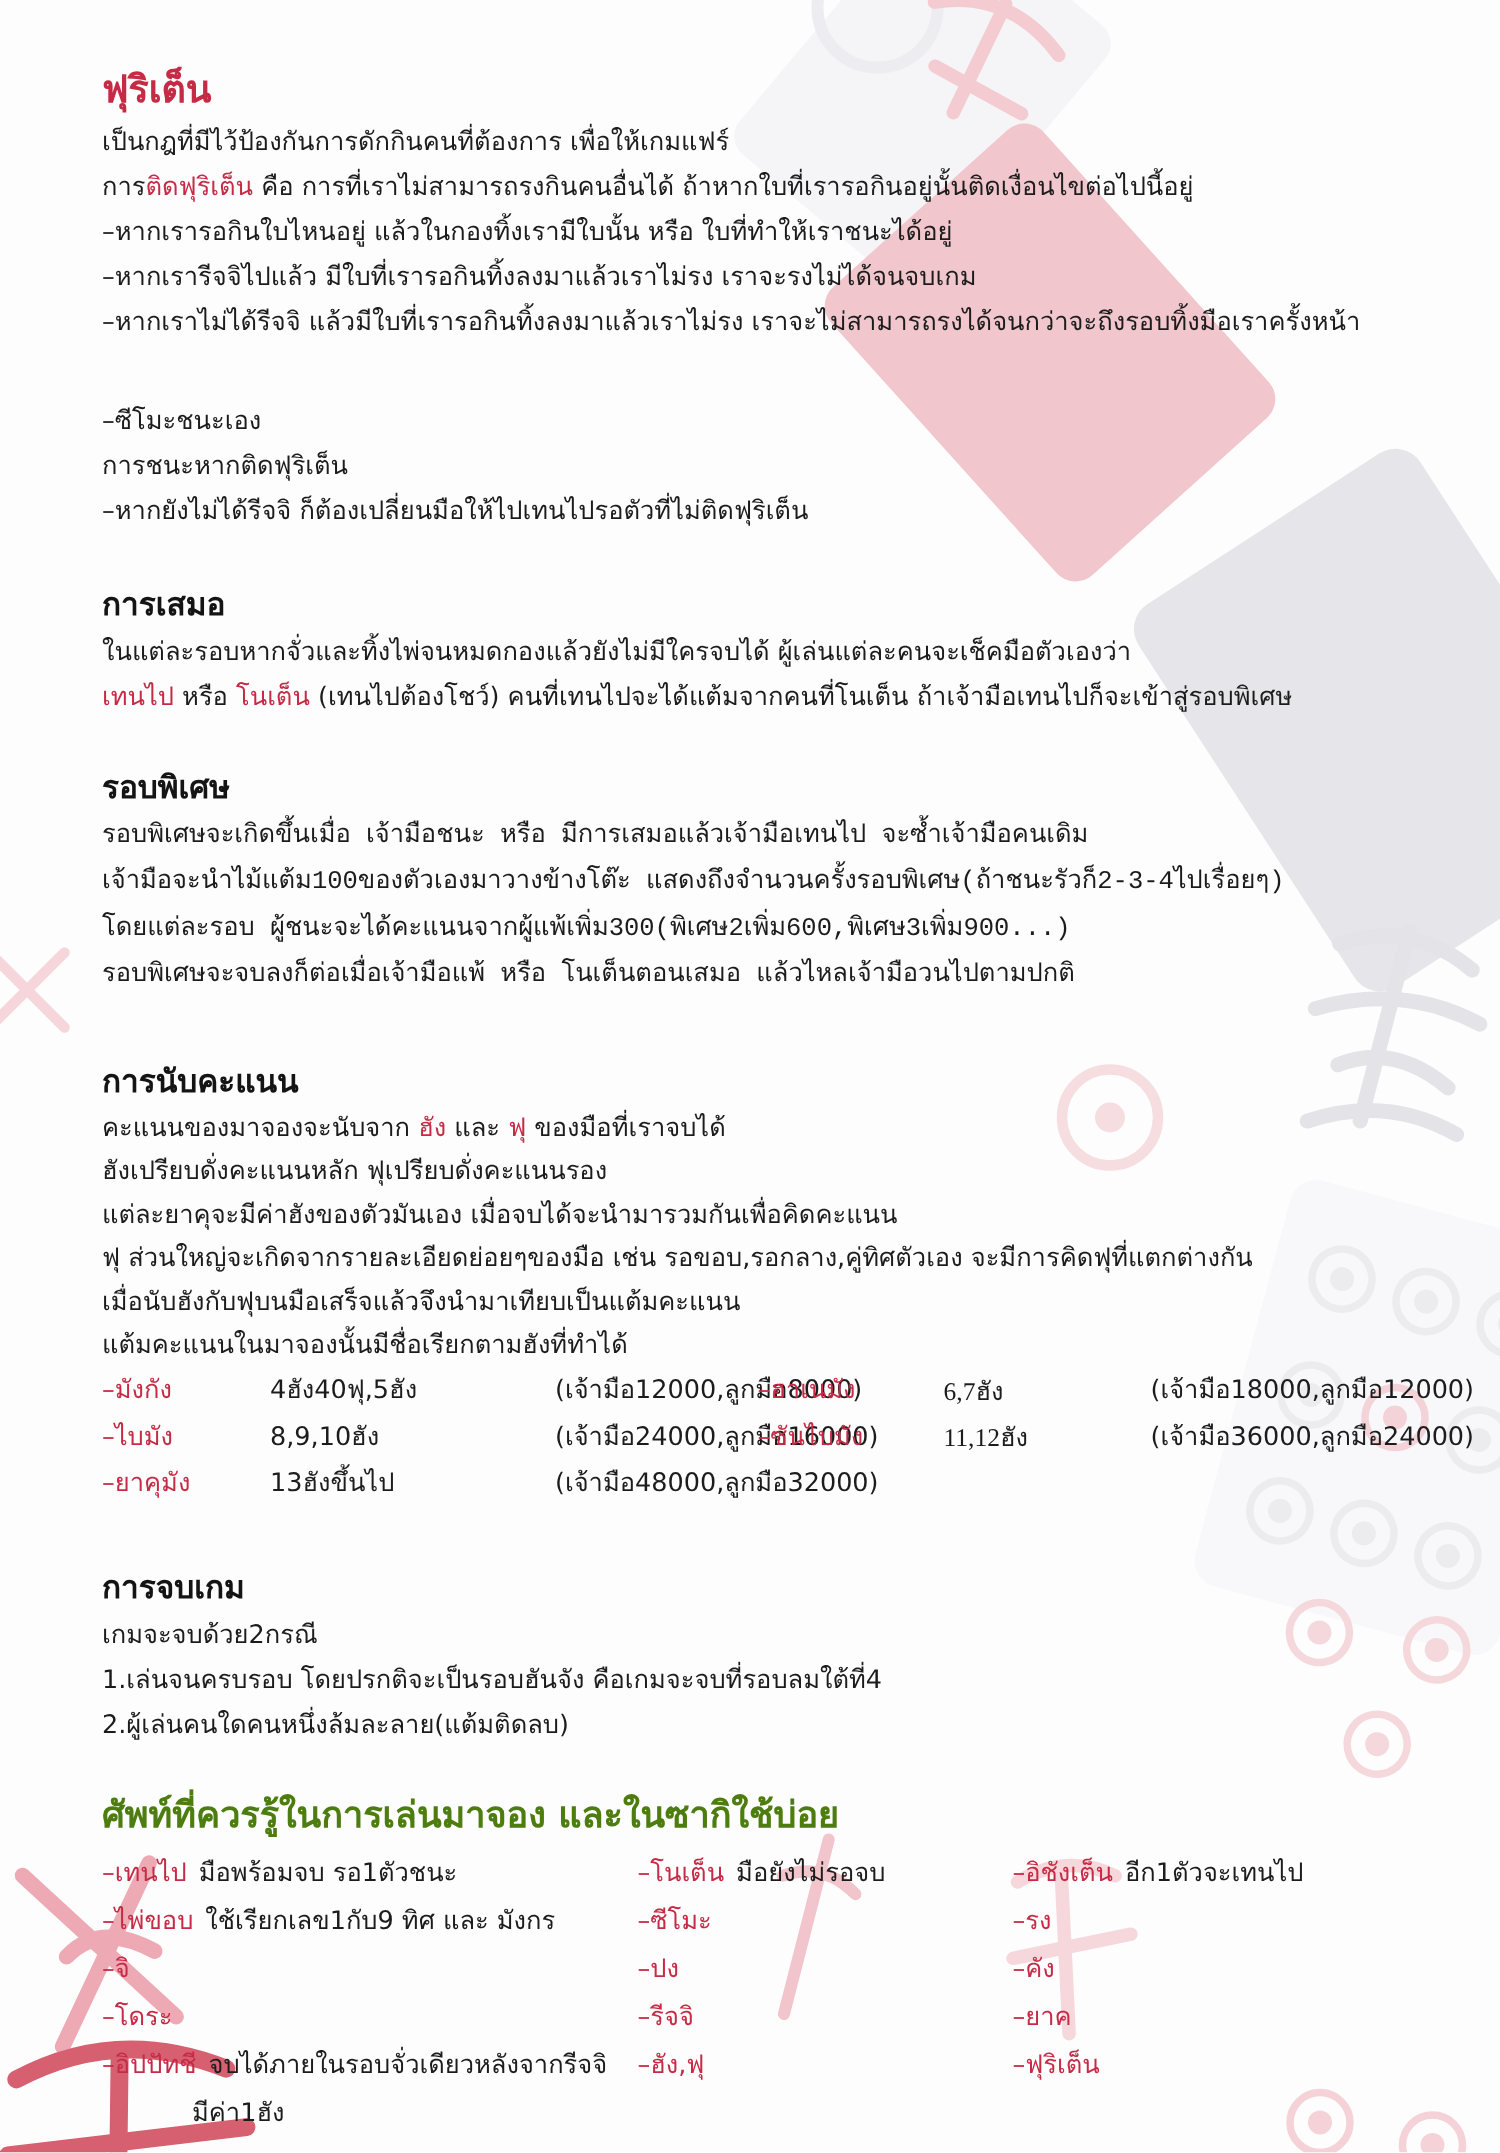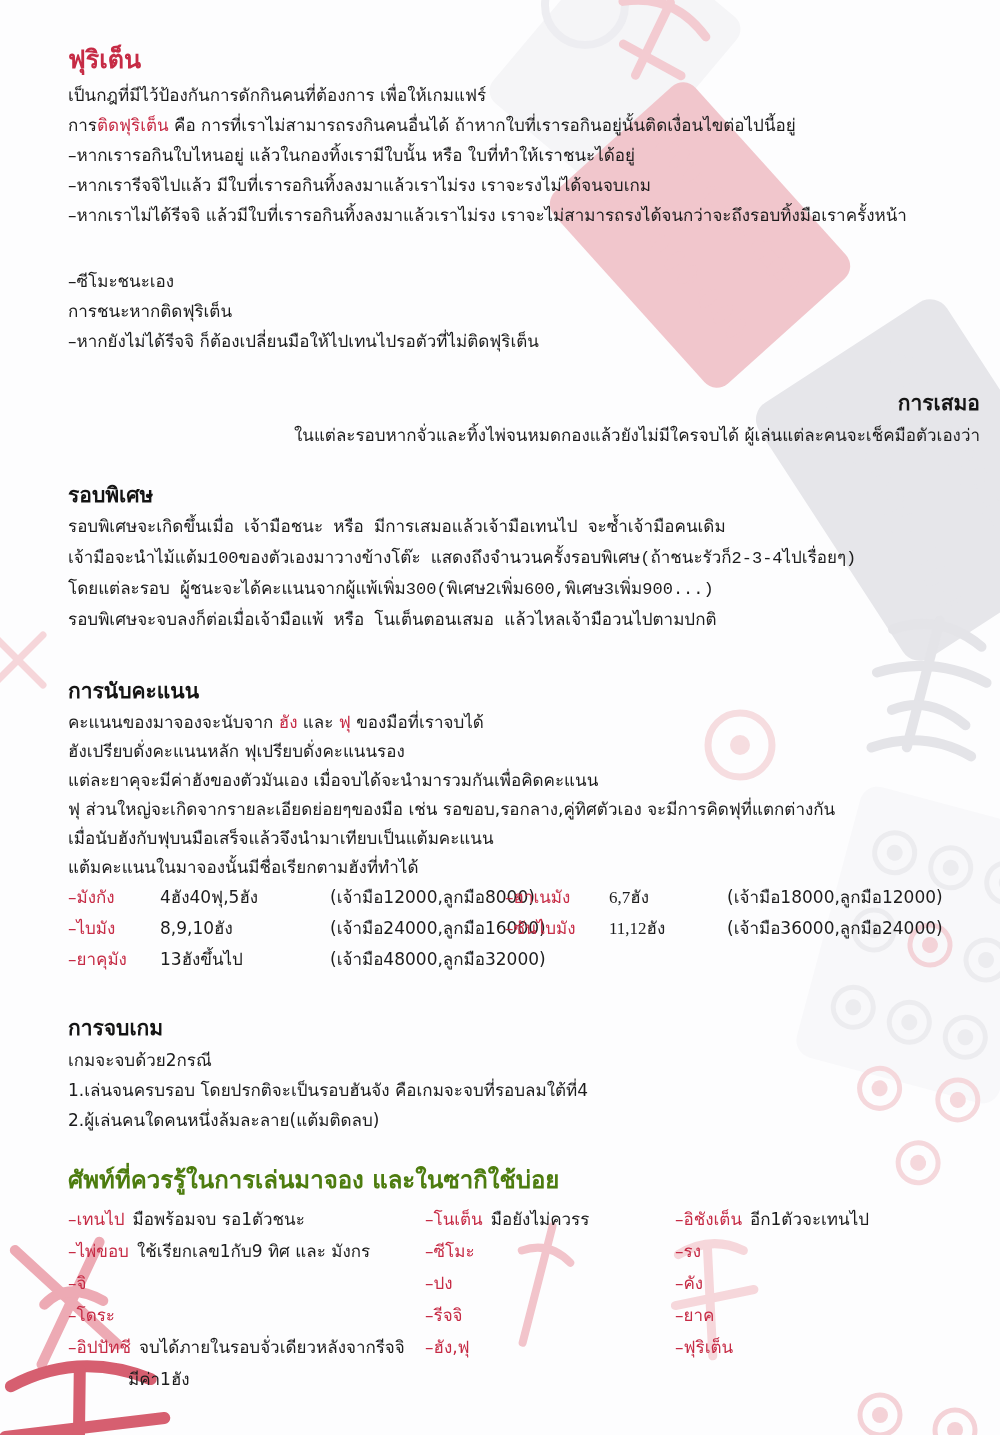--- a/index.html
+++ b/index.html
@@ -21,29 +21,29 @@
     position:absolute;inset:0;z-index:1;
     box-sizing:border-box;
     padding:44px 20px 0 68px;
   }
   .line{margin:0;font-size:17px;line-height:30px;white-space:nowrap;}
   .red{color:var(--accent);}
   h1.title{font-size:25px;line-height:32px;font-weight:bold;color:var(--accent);margin:0 0 4px 0;}
   h2.sec{font-size:21px;line-height:30px;font-weight:bold;margin:0 0 2px 0;color:#141414;}
   h2.sec-big{font-size:24px;line-height:38px;font-weight:bold;margin:0 0 4px 0;color:#4d7c0f;}
   .block-win{margin-top:36px;}
-  .s-draw{margin-top:32px;text-align:right;}
+  .s-draw{margin-top:32px;}
   .s-special{margin-top:30px;}
   .s-special .line{line-height:31px;font-family:Liberation Mono, monospace;}
   .s-scoring{margin-top:40px;}
   .s-scoring .line{line-height:29px;}
   .s-ending{margin-top:38px;}
   .s-glossary{margin-top:26px;}
   .tier-row{display:grid;grid-template-columns:437px 1fr;font-size:17px;line-height:31px;white-space:nowrap;}
-  .tier{display:flex;}
+  .tier{display:flex;gap:20px;}
   .tier .tname{width:92px;flex:none;}
   .tier .thar{width:170px;flex:none;}
   .tier-right .tname{width:104px;}
   .tier-right .thar{width:118px;font-family:Liberation Serif, serif;}
   .gl-row{display:grid;grid-template-columns:357px 250px 1fr;font-size:17px;line-height:32px;white-space:nowrap;}
   .gl-cell .gld{margin-left:8px;color:var(--ink);}
   .gl-note{margin-left:60px;line-height:32px;}
 </style>
 </head>
 <body>
@@ -174,20 +174,21 @@
       <div class="block-win">
         <p class="line">–ซีโมะชนะเอง</p>
         <p class="line">การชนะหากติดฟุริเต็น</p>
         <p class="line">–หากยังไม่ได้รีจจิ ก็ต้องเปลี่ยนมือให้ไปเทนไปรอตัวที่ไม่ติดฟุริเต็น</p>
       </div>
     </section>
 
     <section class="s-draw">
       <h2 class="sec">การเสมอ</h2>
       <p class="line">ในแต่ละรอบหากจั่วและทิ้งไพ่จนหมดกองแล้วยังไม่มีใครจบได้ ผู้เล่นแต่ละคนจะเช็คมือตัวเองว่า</p>
+      <p class="line"><span class="red">เทนไป</span><span> หรือ </span><span class="red">โนเต็น</span><span> (เทนไปต้องโชว์) คนที่เทนไปจะได้แต้มจากคนที่โนเต็น ถ้าเจ้ามือเทนไปก็จะเข้าสู่รอบพิเศษ</span></p>
     </section>
 
     <section class="s-special">
       <h2 class="sec">รอบพิเศษ</h2>
       <p class="line">รอบพิเศษจะเกิดขึ้นเมื่อ เจ้ามือชนะ หรือ มีการเสมอแล้วเจ้ามือเทนไป จะซ้ำเจ้ามือคนเดิม</p>
       <p class="line">เจ้ามือจะนำไม้แต้ม100ของตัวเองมาวางข้างโต๊ะ แสดงถึงจำนวนครั้งรอบพิเศษ(ถ้าชนะรัวก็2-3-4ไปเรื่อยๆ)</p>
       <p class="line">โดยแต่ละรอบ ผู้ชนะจะได้คะแนนจากผู้แพ้เพิ่ม300(พิเศษ2เพิ่ม600,พิเศษ3เพิ่ม900...)</p>
       <p class="line">รอบพิเศษจะจบลงก็ต่อเมื่อเจ้ามือแพ้ หรือ โนเต็นตอนเสมอ แล้วไหลเจ้ามือวนไปตามปกติ</p>
     </section>
 
@@ -239,21 +240,21 @@
       <p class="line">เกมจะจบด้วย2กรณี</p>
       <p class="line">1.เล่นจนครบรอบ โดยปรกติจะเป็นรอบฮันจัง คือเกมจะจบที่รอบลมใต้ที่4</p>
       <p class="line">2.ผู้เล่นคนใดคนหนึ่งล้มละลาย(แต้มติดลบ)</p>
     </section>
 
     <section class="s-glossary">
       <h2 class="sec-big">ศัพท์ที่ควรรู้ในการเล่นมาจอง และในซากิใช้บ่อย</h2>
 
       <div class="gl-row">
         <div class="gl-cell"><span class="red glt">–เทนไป</span><span class="gld">มือพร้อมจบ รอ1ตัวชนะ</span></div>
-        <div class="gl-cell"><span class="red glt">–โนเต็น</span><span class="gld">มือยังไม่ควรร</span></div>
+        <div class="gl-cell"><span class="red glt">–โนเต็น</span><span class="gld">มือยังไม่รอจบ</span></div>
         <div class="gl-cell"><span class="red glt">–อิชังเต็น</span><span class="gld">อีก1ตัวจะเทนไป</span></div>
       </div>
       <div class="gl-row">
         <div class="gl-cell"><span class="red glt">–ไพ่ขอบ</span><span class="gld">ใช้เรียกเลข1กับ9 ทิศ และ มังกร</span></div>
         <div class="gl-cell"><span class="red glt">–ซีโมะ</span><span class="gld"></span></div>
         <div class="gl-cell"><span class="red glt">–รง</span><span class="gld"></span></div>
       </div>
       <div class="gl-row">
         <div class="gl-cell"><span class="red glt">–จิ</span><span class="gld"></span></div>
         <div class="gl-cell"><span class="red glt">–ปง</span><span class="gld"></span></div>

